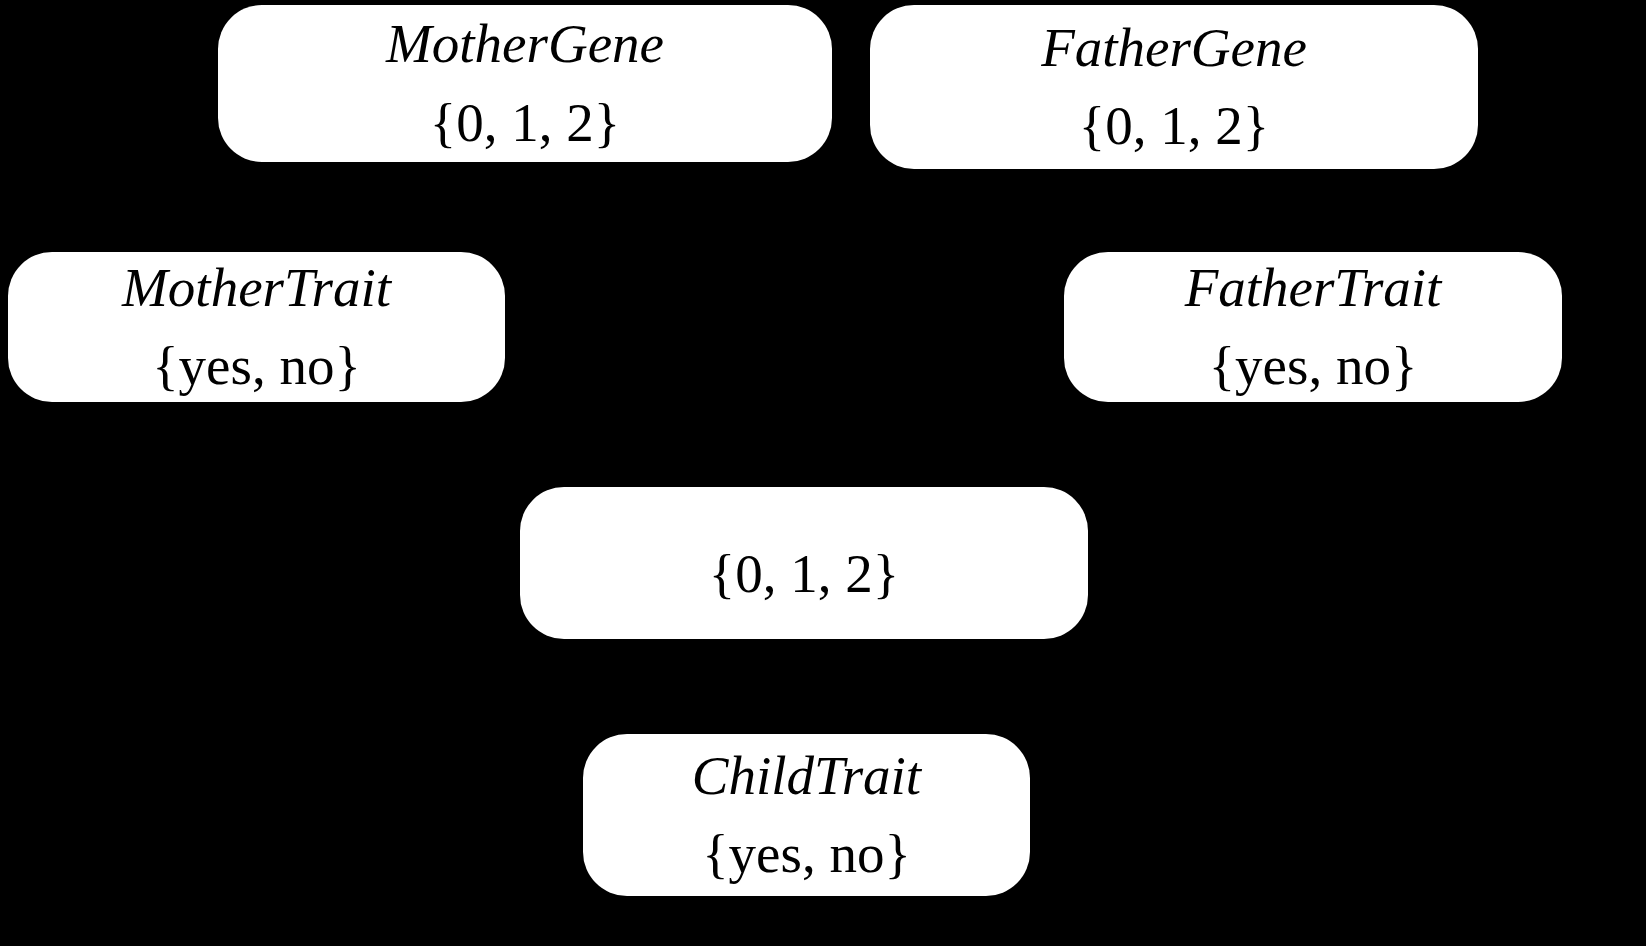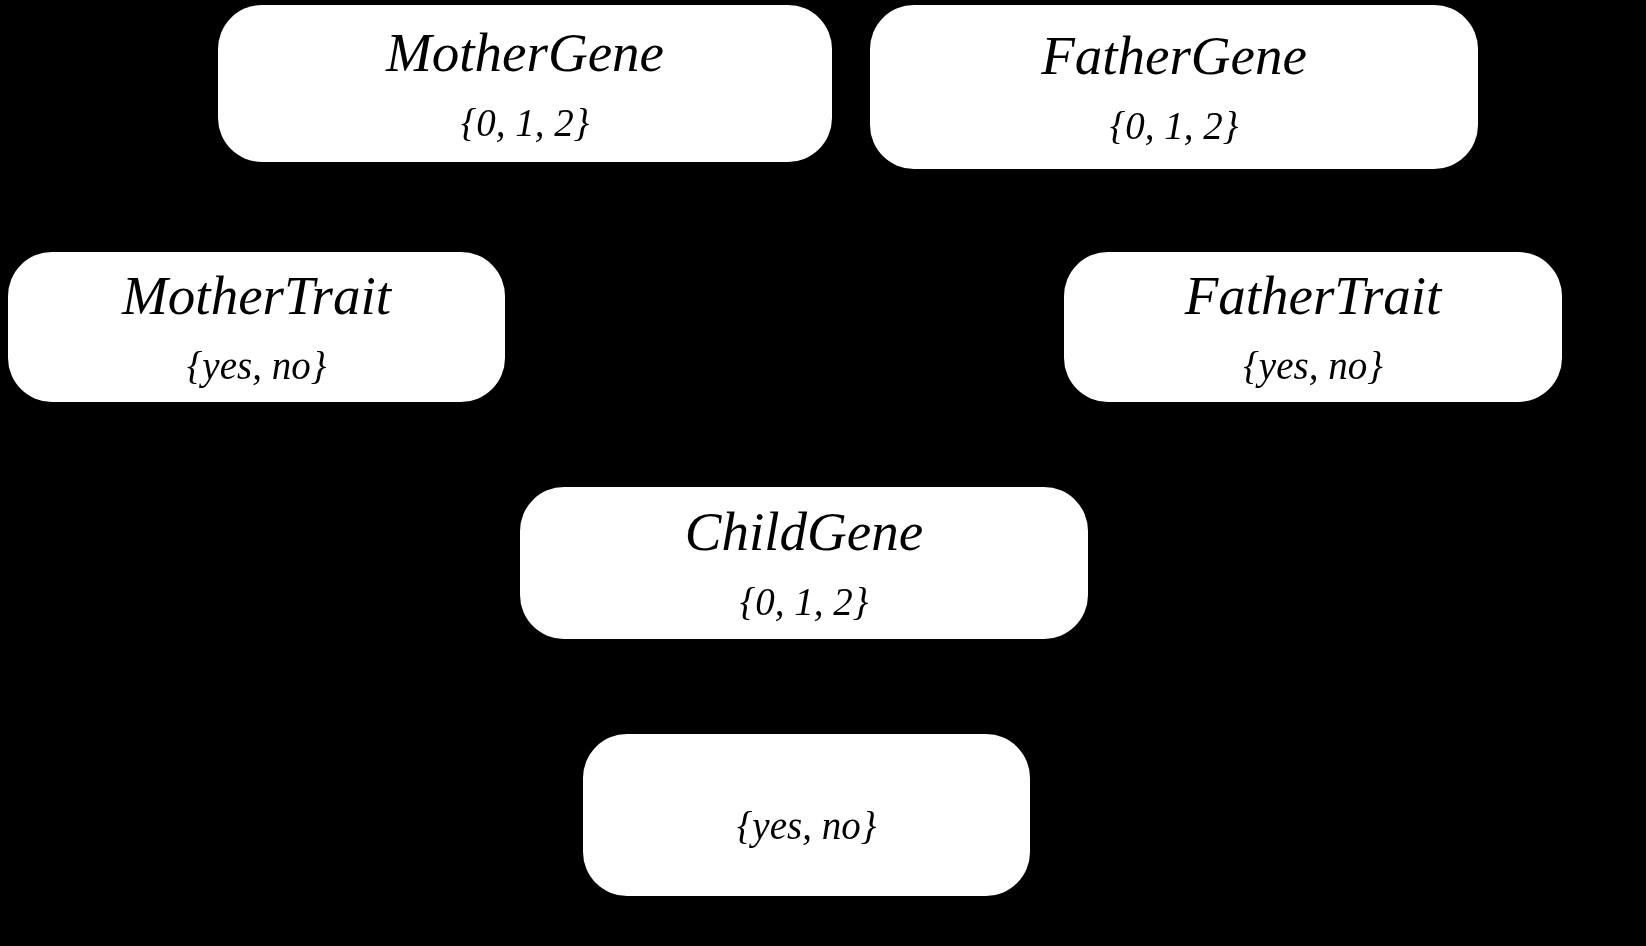--- a/index.html
+++ b/index.html
@@ -35,23 +35,22 @@
     overflow: hidden;
   }
   .node .name {
     font-style: italic;
     font-weight: 400;
     font-size: 55px;
     letter-spacing: 0px;
     white-space: nowrap;
   }
   .node .domain {
-    font-style: italic;
     font-weight: 400;
-    font-size: 39px;
+    font-size: 55px;
     letter-spacing: 0px;
     white-space: nowrap;
     margin-top: 22px;
   }
 
   
   #node-mother-gene  { left: 218px; top: 5px;   width: 614px; height: 157px; border-radius: 44px; }
   #node-father-gene  { left: 870px; top: 5px;   width: 608px; height: 164px; border-radius: 44px; }
   #node-mother-trait { left: 8px;   top: 252px; width: 497px; height: 150px; border-radius: 44px; text-align: right; }
   #node-father-trait { left: 1064px;top: 252px; width: 498px; height: 150px; border-radius: 44px; }
@@ -77,21 +76,21 @@
     <span class="name">MotherTrait</span>
     <span class="domain">{yes, no}</span>
   </div>
 
   <div class="node" id="node-father-trait">
     <span class="name">FatherTrait</span>
     <span class="domain">{yes, no}</span>
   </div>
 
   <div class="node" id="node-child-gene">
-    <span class="name">ChildGene</span>
     <span class="domain">{0, 1, 2}</span>
   </div>
 
   <div class="node" id="node-child-trait">
+    <span class="name">ChildTrait</span>
     <span class="domain">{yes, no}</span>
   </div>
 
 </div>
 
 </body></html>

